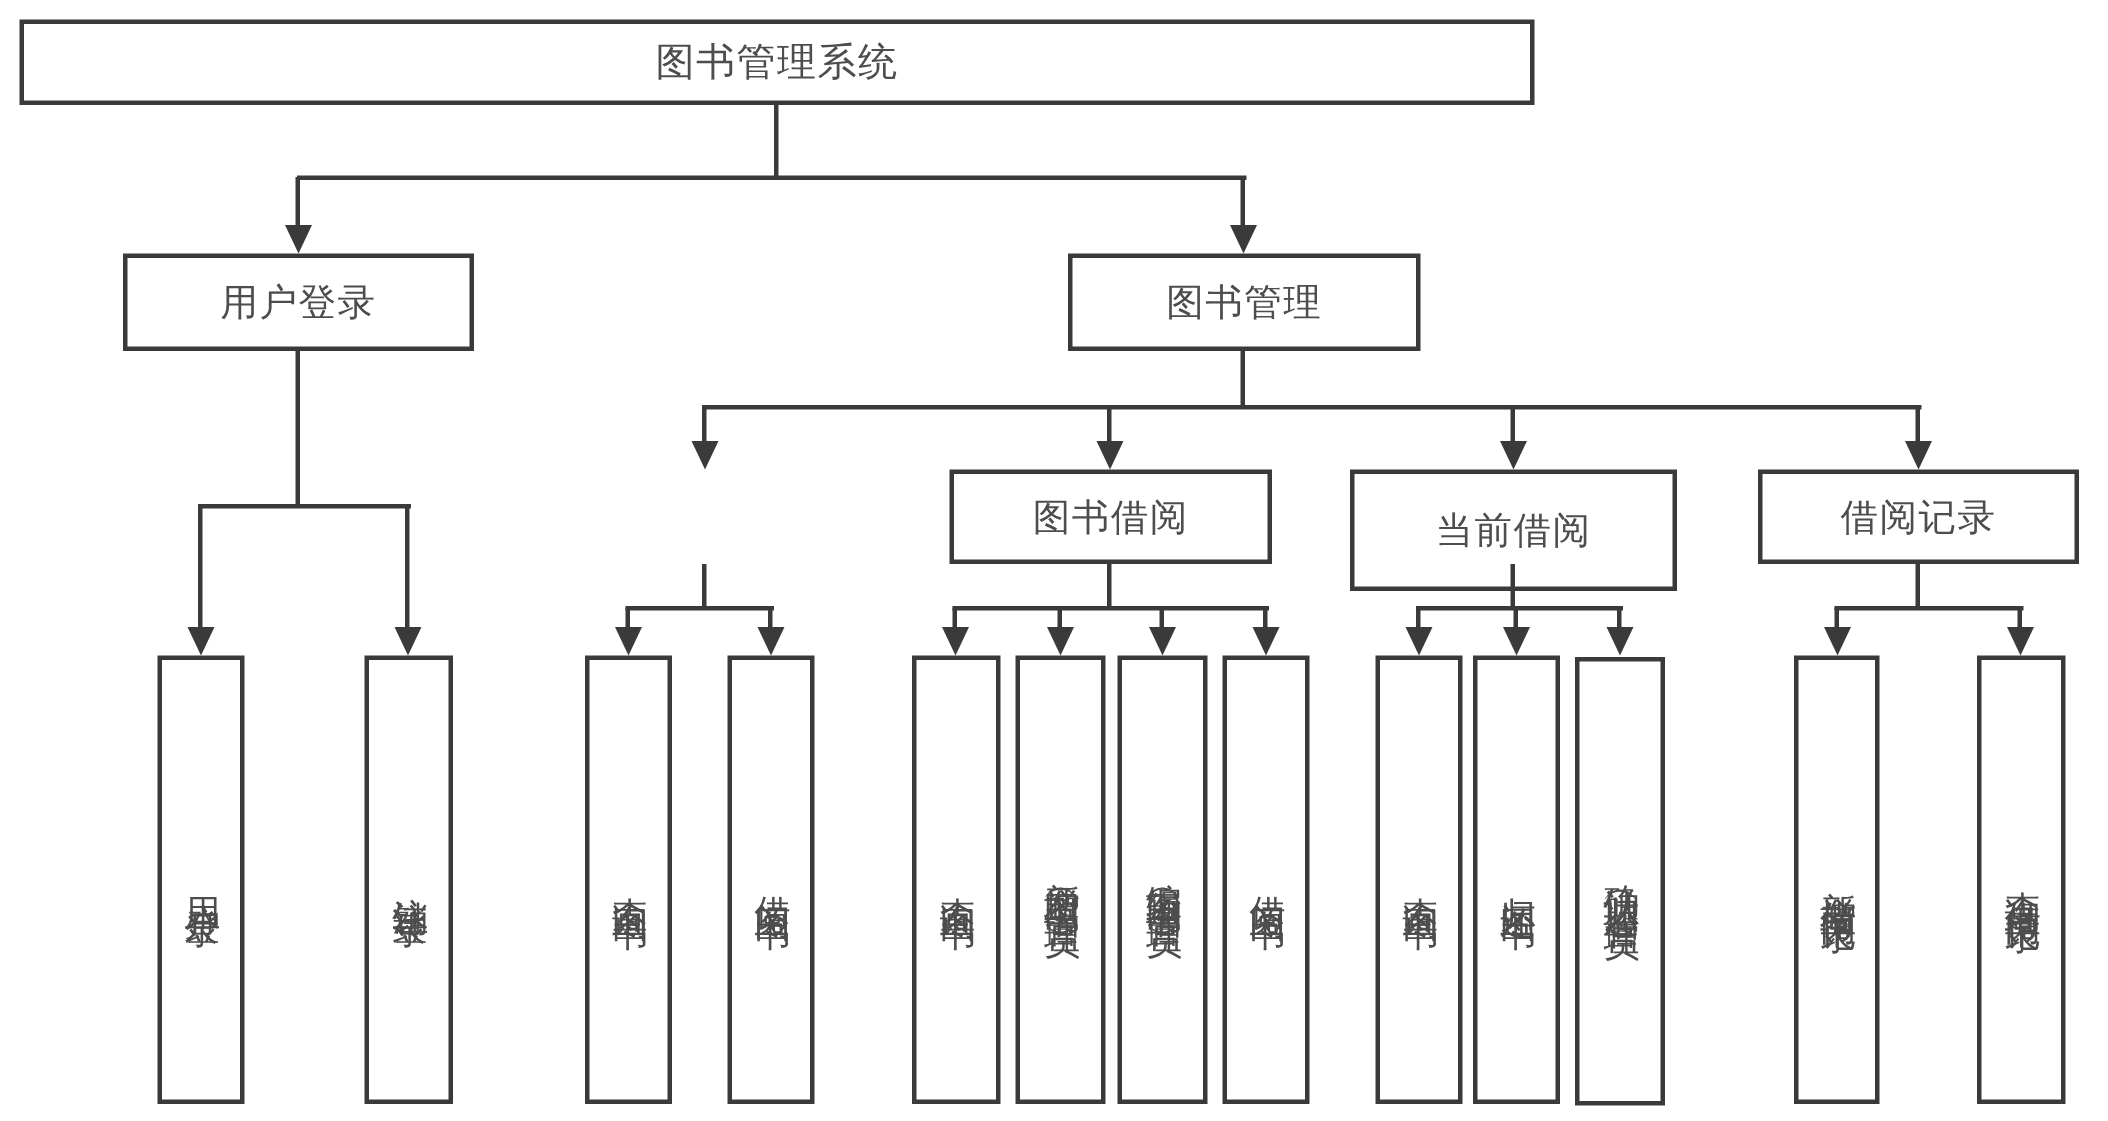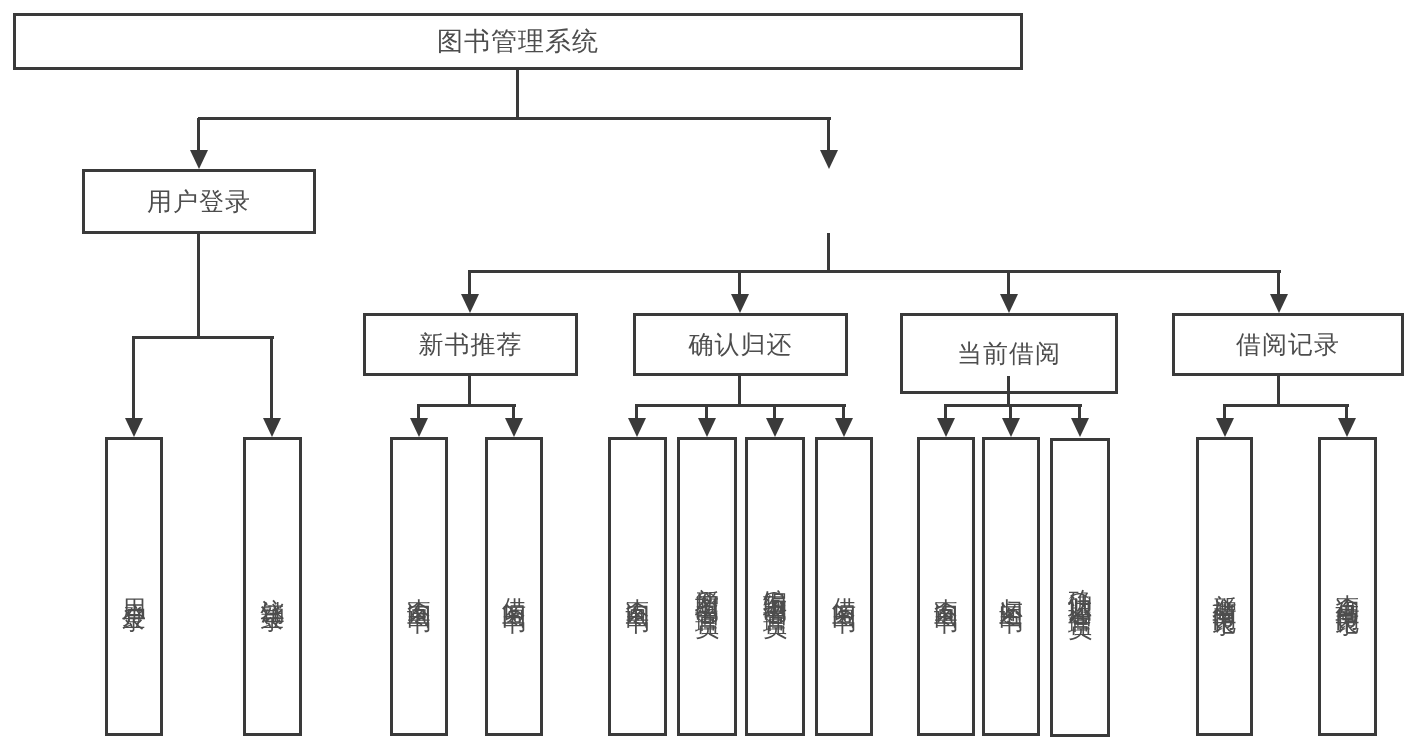--- a/index.html
+++ b/index.html
@@ -39,25 +39,25 @@
   }
 </style>
 </head>
 <body>
 
 <div class="canvas">
 
   <div class="node title" style="left:13px;top:13px;width:1010px;height:57px">图书管理系统</div>
 
   <div class="node" style="left:82px;top:169px;width:234px;height:65px">用户登录</div>
+  <div class="node" style="left:712px;top:169px;width:235px;height:65px">图书管理</div>
 
-  <div class="node" style="left:363px;top:313px;width:215px;height:63px">新书推荐</div>
-  <div class="node" style="left:633px;top:313px;width:215px;height:63px">确认归还</div>
+  <div class="node" style="left:633px;top:313px;width:215px;height:63px">图书借阅</div>
   <div class="node" style="left:900px;top:313px;width:218px;height:81px">当前借阅</div>
-  <div class="node" style="left:1172px;top:313px;width:232px;height:63px">借阅记录</div>
+  <div class="node" style="left:1172px;top:313px;width:214px;height:63px">借阅记录</div>
 
   <div class="node v" style="left:105px;top:437px;width:58px;height:299px">用户登录</div>
   <div class="node v" style="left:243px;top:437px;width:59px;height:299px">注销登录</div>
 
   <div class="node v" style="left:390px;top:437px;width:58px;height:299px">查询图书</div>
   <div class="node v" style="left:485px;top:437px;width:58px;height:299px">借阅图书</div>
 
   <div class="node v" style="left:608px;top:437px;width:59px;height:299px">查询图书</div>
   <div class="node v" style="left:677px;top:437px;width:60px;height:299px">新增图书（管理员）</div>
   <div class="node v" style="left:745px;top:437px;width:60px;height:299px">编辑图书（管理员）</div>

